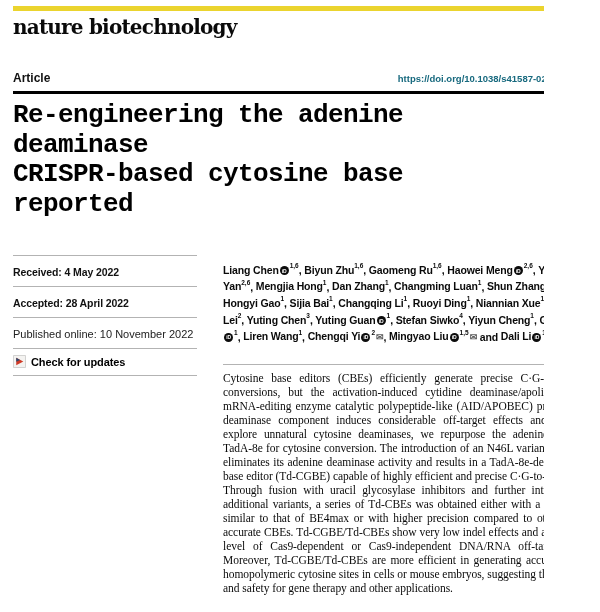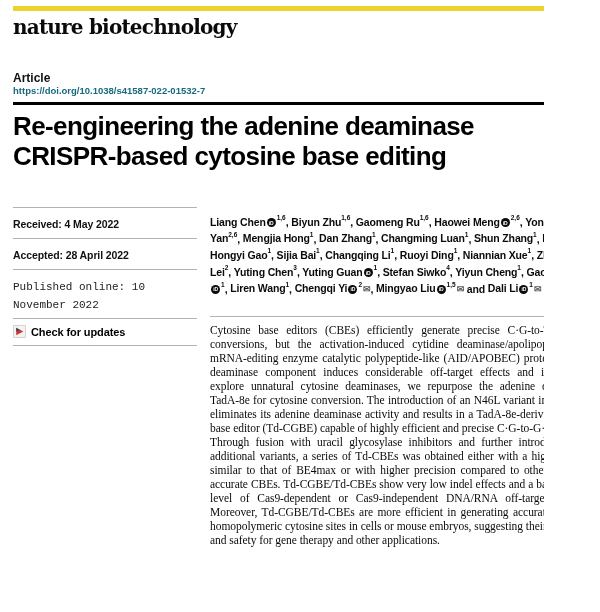--- a/index.html
+++ b/index.html
@@ -18,44 +18,43 @@
     letter-spacing: -0.8px;
     color: #0a0a0a;
   }
 
   .article-row {
     margin-top: 32px;
     width: 577px;
     display: flex;
     justify-content: space-between;
     align-items: baseline;
-    flex-direction: column;
   }
   .article-type { font-weight: 700; font-size: 12px; color: #111; }
   .doi-link { font-weight: 700; font-size: 9.5px; text-decoration: none; }
 
   .black-rule { margin-top: 6px; width: 577px; height: 3px; background: #000; }
 
   .paper-title {
     margin-top: 7px;
-    font-family: Liberation Sans, sans-serif;
+    font-family: Liberation Mono, monospace;
     font-weight: 700;
     font-size: 26px;
     line-height: 29.5px;
     letter-spacing: -0.6px;
     color: #000;
   }
   .paper-title .t-line { display: block; }
 
-  .columns { margin-top: 36px; display: flex; width: 577px; }
+  .columns { margin-top: 36px; display: flex; width: 577px; gap: 13px; }
   .meta-col { width: 184px; flex: 0 0 184px; margin-right: 13px; }
   .meta-row { border-top: 1px solid #b3b3b3; padding: 6px 0 6px; }
   .meta-row.last { border-bottom: 1px solid #b3b3b3; padding-bottom: 7px; align-items: flex-end; }
   .meta-bold { font-weight: 700; font-size: 10.5px; letter-spacing: -0.1px; color: #111; }
-  .meta-serif { font-family: Liberation Mono, monospace; font-weight: 400; font-size: 11px; color: #222; }
+  .meta-serif { font-family: Liberation Sans, sans-serif; font-weight: 400; font-size: 11px; color: #222; }
   .check-row { display: flex; align-items: center; gap: 5px; cursor: pointer; }
   .check-label { font-weight: 700; font-size: 11px; letter-spacing: -0.1px; }
 
   .content-col { flex: 1 1 auto; min-width: 0; }
 
   .authors {
     padding-top: 5px;
     font-weight: 700;
     font-size: 10.5px;
     line-height: 14.2px;
@@ -98,21 +97,21 @@
 
   <div class="article-row">
     <span class="article-type">Article</span>
     <a class="doi-link" href="#" style="color: rgb(23, 105, 126); text-align: center;">https://doi.org/10.1038/s41587-022-01532-7</a>
   </div>
 
   <div class="black-rule"></div>
 
   <h1 class="paper-title">
     <span class="t-line">Re-engineering the adenine deaminase</span>
-    <span class="t-line">CRISPR-based cytosine base editing</span>
+    <span class="t-line">CRISPR-based cytosine base reported</span>
   </h1>
 
   <div class="columns">
 
     <div class="meta-col">
       <div class="meta-row">
         <span class="meta-bold">Received: 4 May 2022</span>
       </div>
       <div class="meta-row">
         <span class="meta-bold">Accepted: 28 April 2022</span>

